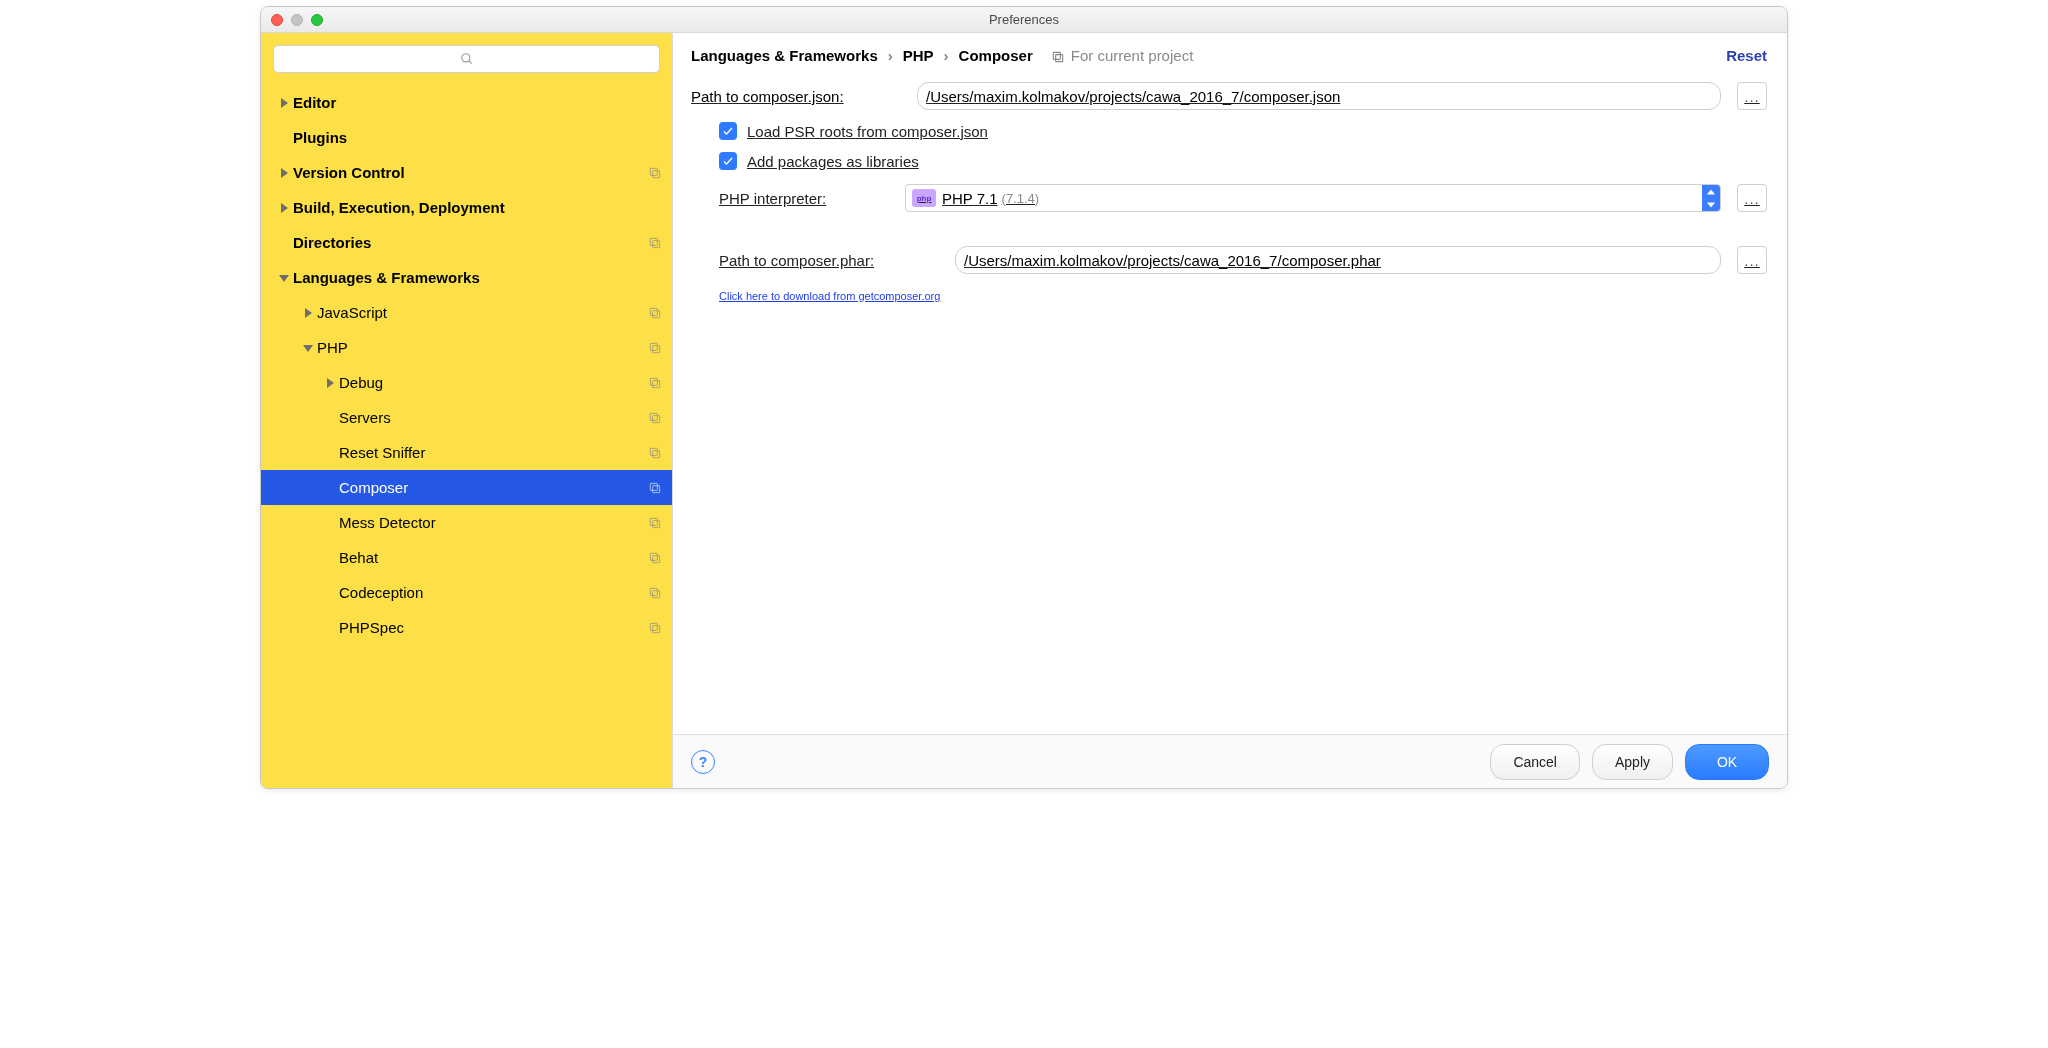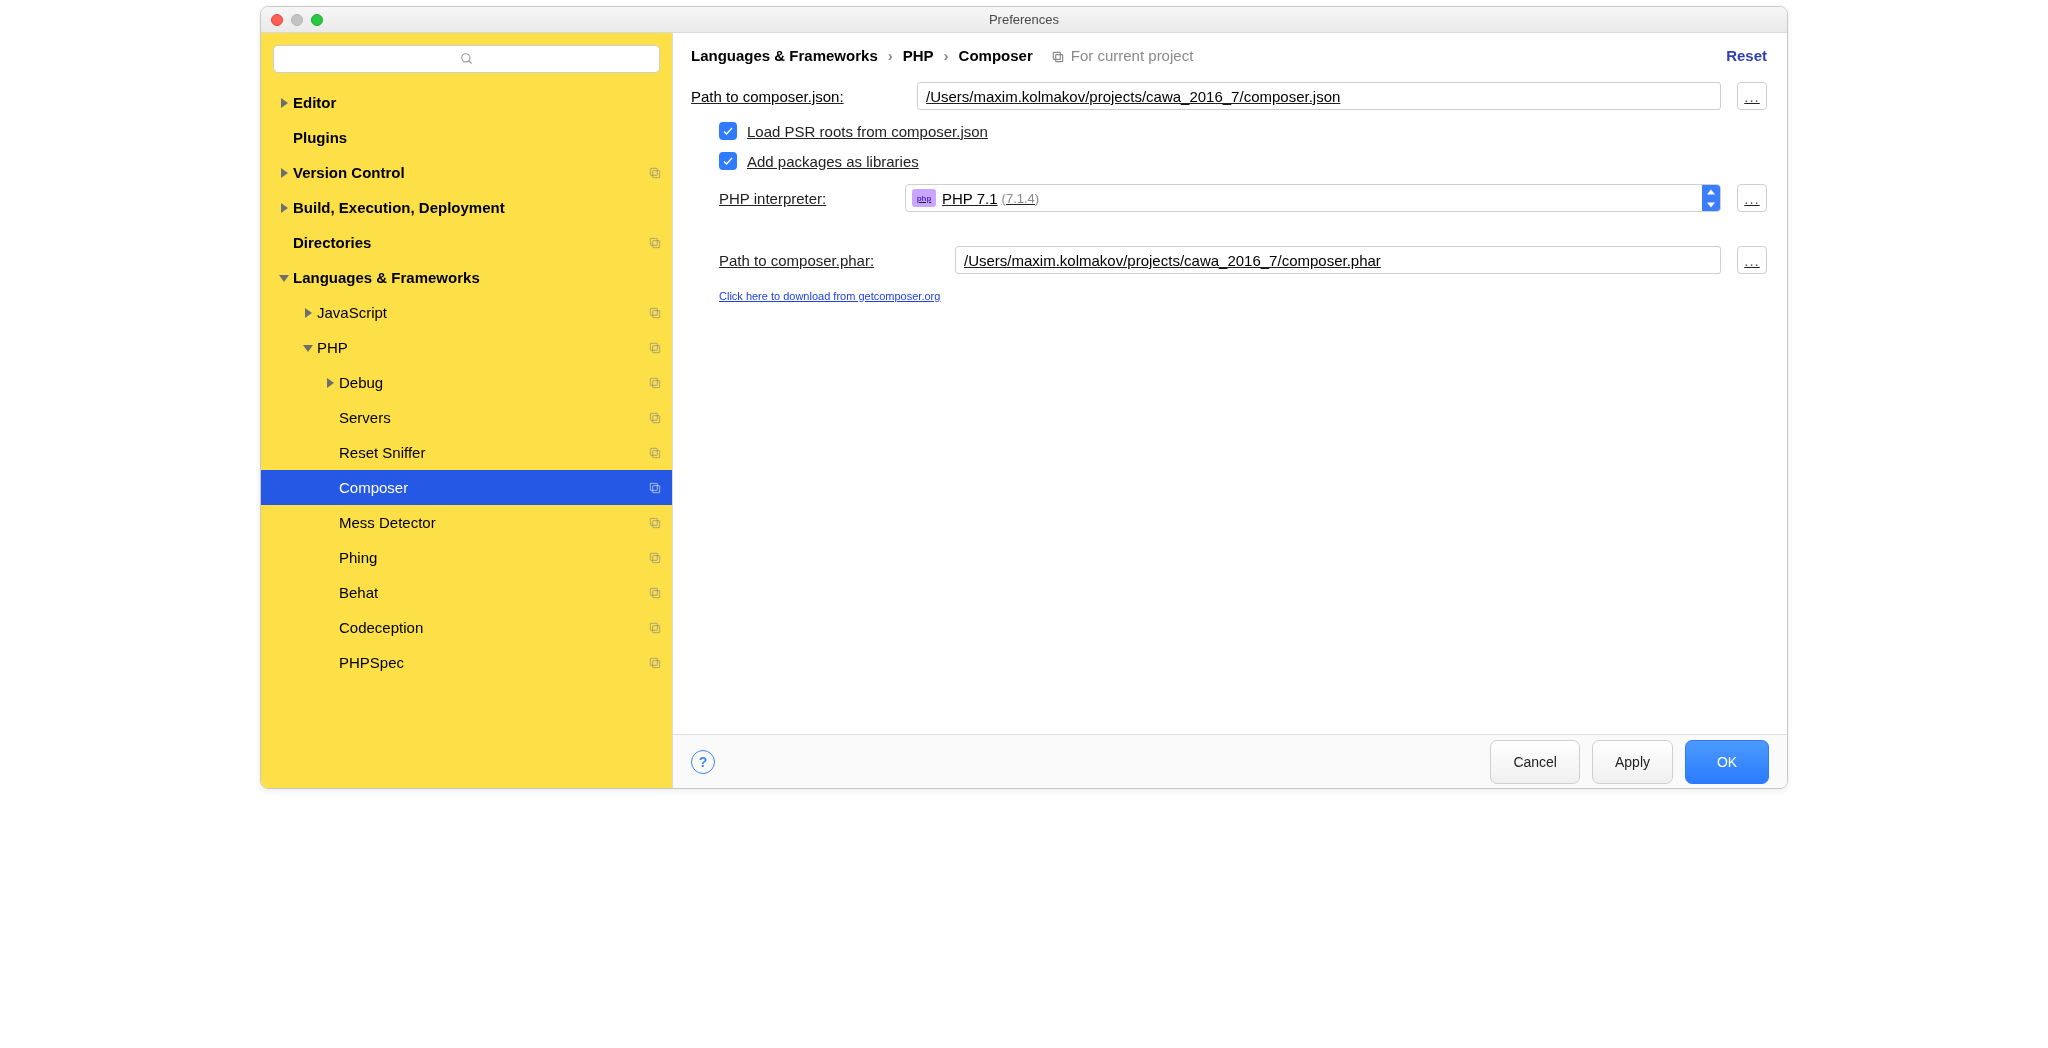--- a/index.html
+++ b/index.html
@@ -166,21 +166,21 @@
   .form-row.first { margin-top: 4px; }
   .form-label {
     font-size: 15px;
     color: #000;
     min-width: 210px;
   }
   .text-input {
     flex: 1 1 auto;
     height: 28px;
     border: 1px solid #cfcfcf;
-    border-radius: 3px;
+    border-radius: 12px;
     padding: 0 8px;
     font-size: 15px;
     color: #000;
     background: #fff;
   }
   .browse-btn {
     width: 30px; height: 28px;
     border: 1px solid #cfcfcf;
     border-radius: 4px;
     background: #fff;
@@ -276,24 +276,24 @@
     width:24px;height:24px;
     border:1.5px solid #3a84ff;
     border-radius:50%;
     color:#3a84ff;
     display:flex;align-items:center;justify-content:center;
     font-weight:700;
     font-size:14px;
   }
   .footer .spacer { flex:1 1 auto; }
   .btn {
-    height: 44px;
+    height: 36px;
     padding: 0 22px;
     border: 1px solid #cfcfcf;
-    border-radius: 7px;
+    border-radius: 14px;
     background: linear-gradient(#fff,#f0f0f0);
     font-size: 14px;
     color:#222;
   }
   .btn.primary {
     background: linear-gradient(#4c9aff,#2b7bff);
     border-color:#2b7bff;
     color:#fff;
     min-width: 84px;
   }
@@ -448,30 +448,20 @@
             <span class="copyicon">
               <svg viewBox="0 0 24 24">
                 <rect x="8" y="8" width="12" height="12" rx="1"></rect>
                 <rect x="4" y="4" width="12" height="12" rx="1"></rect>
               </svg>
             </span>
           </div>
           <div class="tree-row indent-2">
             <span class="arrow"></span>
             <span class="label">Mess Detector</span>
-            <span class="copyicon">
-              <svg viewBox="0 0 24 24">
-                <rect x="8" y="8" width="12" height="12" rx="1"></rect>
-                <rect x="4" y="4" width="12" height="12" rx="1"></rect>
-              </svg>
-            </span>
-          </div>
-          <div class="tree-row indent-2">
-            <span class="arrow"></span>
-            <span class="label">Phing</span>
             <span class="copyicon">
               <svg viewBox="0 0 24 24">
                 <rect x="8" y="8" width="12" height="12" rx="1"></rect>
                 <rect x="4" y="4" width="12" height="12" rx="1"></rect>
               </svg>
             </span>
           </div>
           <div class="tree-row indent-2">
             <span class="arrow"></span>
             <span class="label">Behat</span>

